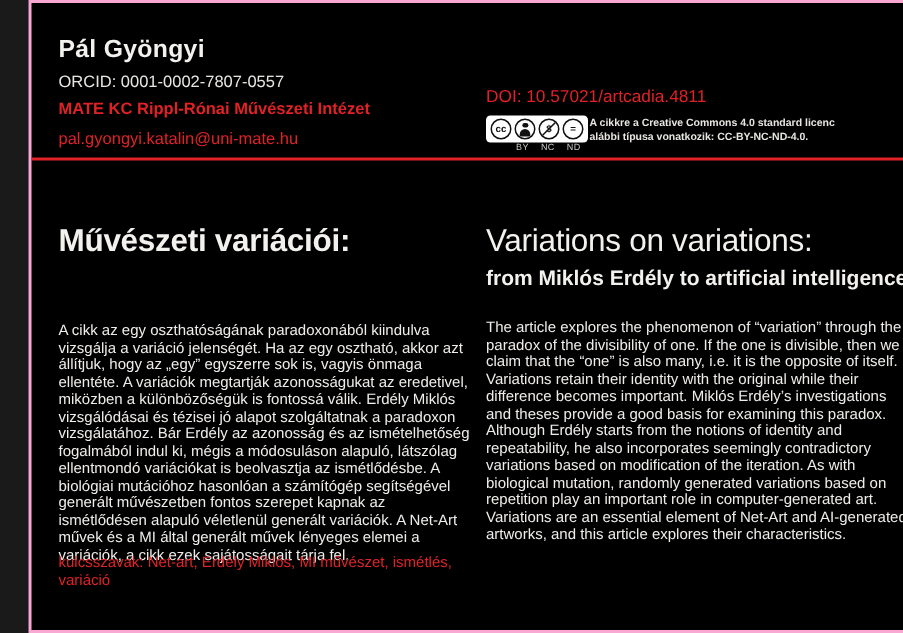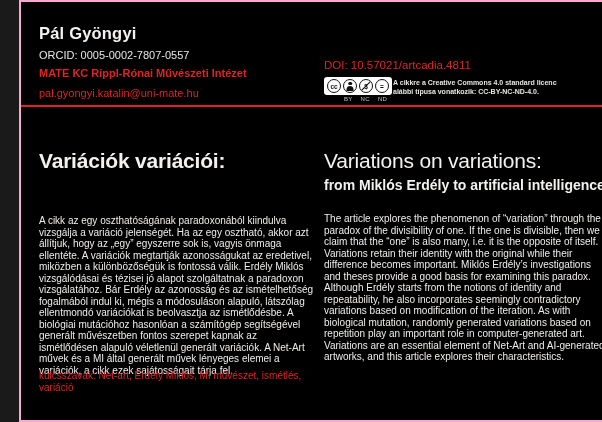--- a/index.html
+++ b/index.html
@@ -52,21 +52,21 @@
   .subtitle-right { left:303px; top:175px; width:287px; font-size:14px; font-weight:bold; line-height:17px; }
   .body-right     { left:303px; top:211px; width:284px; font-size:10px; line-height:11.5px; color:#efedea; }
   .kw-right       { left:303px; top:368px; width:284px; font-size:10px; line-height:12px; color:var(--accent,#e02227); }
 </style>
 </head>
 <body>
 
 <div class="page">
 
   <div class="abs author">Pál Gyöngyi</div>
-  <div class="abs orcid">ORCID: 0005-0002-7807-0557</div>
+  <div class="abs orcid">ORCID: 0001-0002-7807-0557</div>
   <div class="abs institute">MATE KC Rippl-Rónai Művészeti Intézet</div>
   <div class="abs email">pal.gyongyi.katalin@uni-mate.hu</div>
 
   <div class="abs doi">DOI: 10.57021/artcadia.4811</div>
 
   <div class="abs cc-wrap">
     <div class="cc-box">
       <span class="cc-circle">cc</span>
       <span class="cc-circle">
           <span class="cc-person"></span>
@@ -81,21 +81,21 @@
     </div>
   </div>
   <div class="abs license">
     <div>A cikkre a Creative Commons 4.0 standard licenc</div>
     <div>alábbi típusa vonatkozik: CC-BY-NC-ND-4.0.</div>
   </div>
 
   <div class="abs rule"></div>
   <div class="abs sidebar"></div>
 
-  <div class="abs title-left">Variációk variációi:</div>
+  <div class="abs title-left">Művészeti variációi:</div>
   <div class="abs body-left">A cikk az egy oszthatóságának paradoxonából kiindulva vizsgálja a variáció jelenségét. Ha az egy osztható, akkor azt állítjuk, hogy az „egy” egyszerre sok is, vagyis önmaga ellentéte. A variációk megtartják azonosságukat az eredetivel, miközben a különbözőségük is fontossá válik. Erdély Miklós vizsgálódásai és tézisei jó alapot szolgáltatnak a paradoxon vizsgálatához. Bár Erdély az azonosság és az ismételhetőség fogalmából indul ki, mégis a módosuláson alapuló, látszólag ellentmondó variációkat is beolvasztja az ismétlődésbe. A biológiai mutációhoz hasonlóan a számítógép segítségével generált művészetben fontos szerepet kapnak az ismétlődésen alapuló véletlenül generált variációk. A Net-Art művek és a MI által generált művek lényeges elemei a variációk, a cikk ezek sajátosságait tárja fel.</div>
   <div class="abs kw-left">kulcsszavak: Net-art, Erdély Miklós, MI művészet, ismétlés, variáció</div>
 
   <div class="abs title-right">Variations on variations:</div>
   <div class="abs subtitle-right">from Miklós Erdély to artificial intelligence</div>
   <div class="abs body-right">The article explores the phenomenon of “variation” through the paradox of the divisibility of one. If the one is divisible, then we claim that the “one” is also many, i.e. it is the opposite of itself. Variations retain their identity with the original while their difference becomes important.  Miklós Erdély’s investigations and theses provide a good basis for examining this paradox. Although Erdély starts from the notions of identity and repeatability, he also incorporates seemingly contradictory variations based on modification of the iteration. As with biological mutation, randomly generated variations based on repetition play an important role in computer-generated art. Variations are an essential element of Net-Art and AI-generated artworks, and this article explores their characteristics.</div>
 
 </div>
 
 </body></html>

